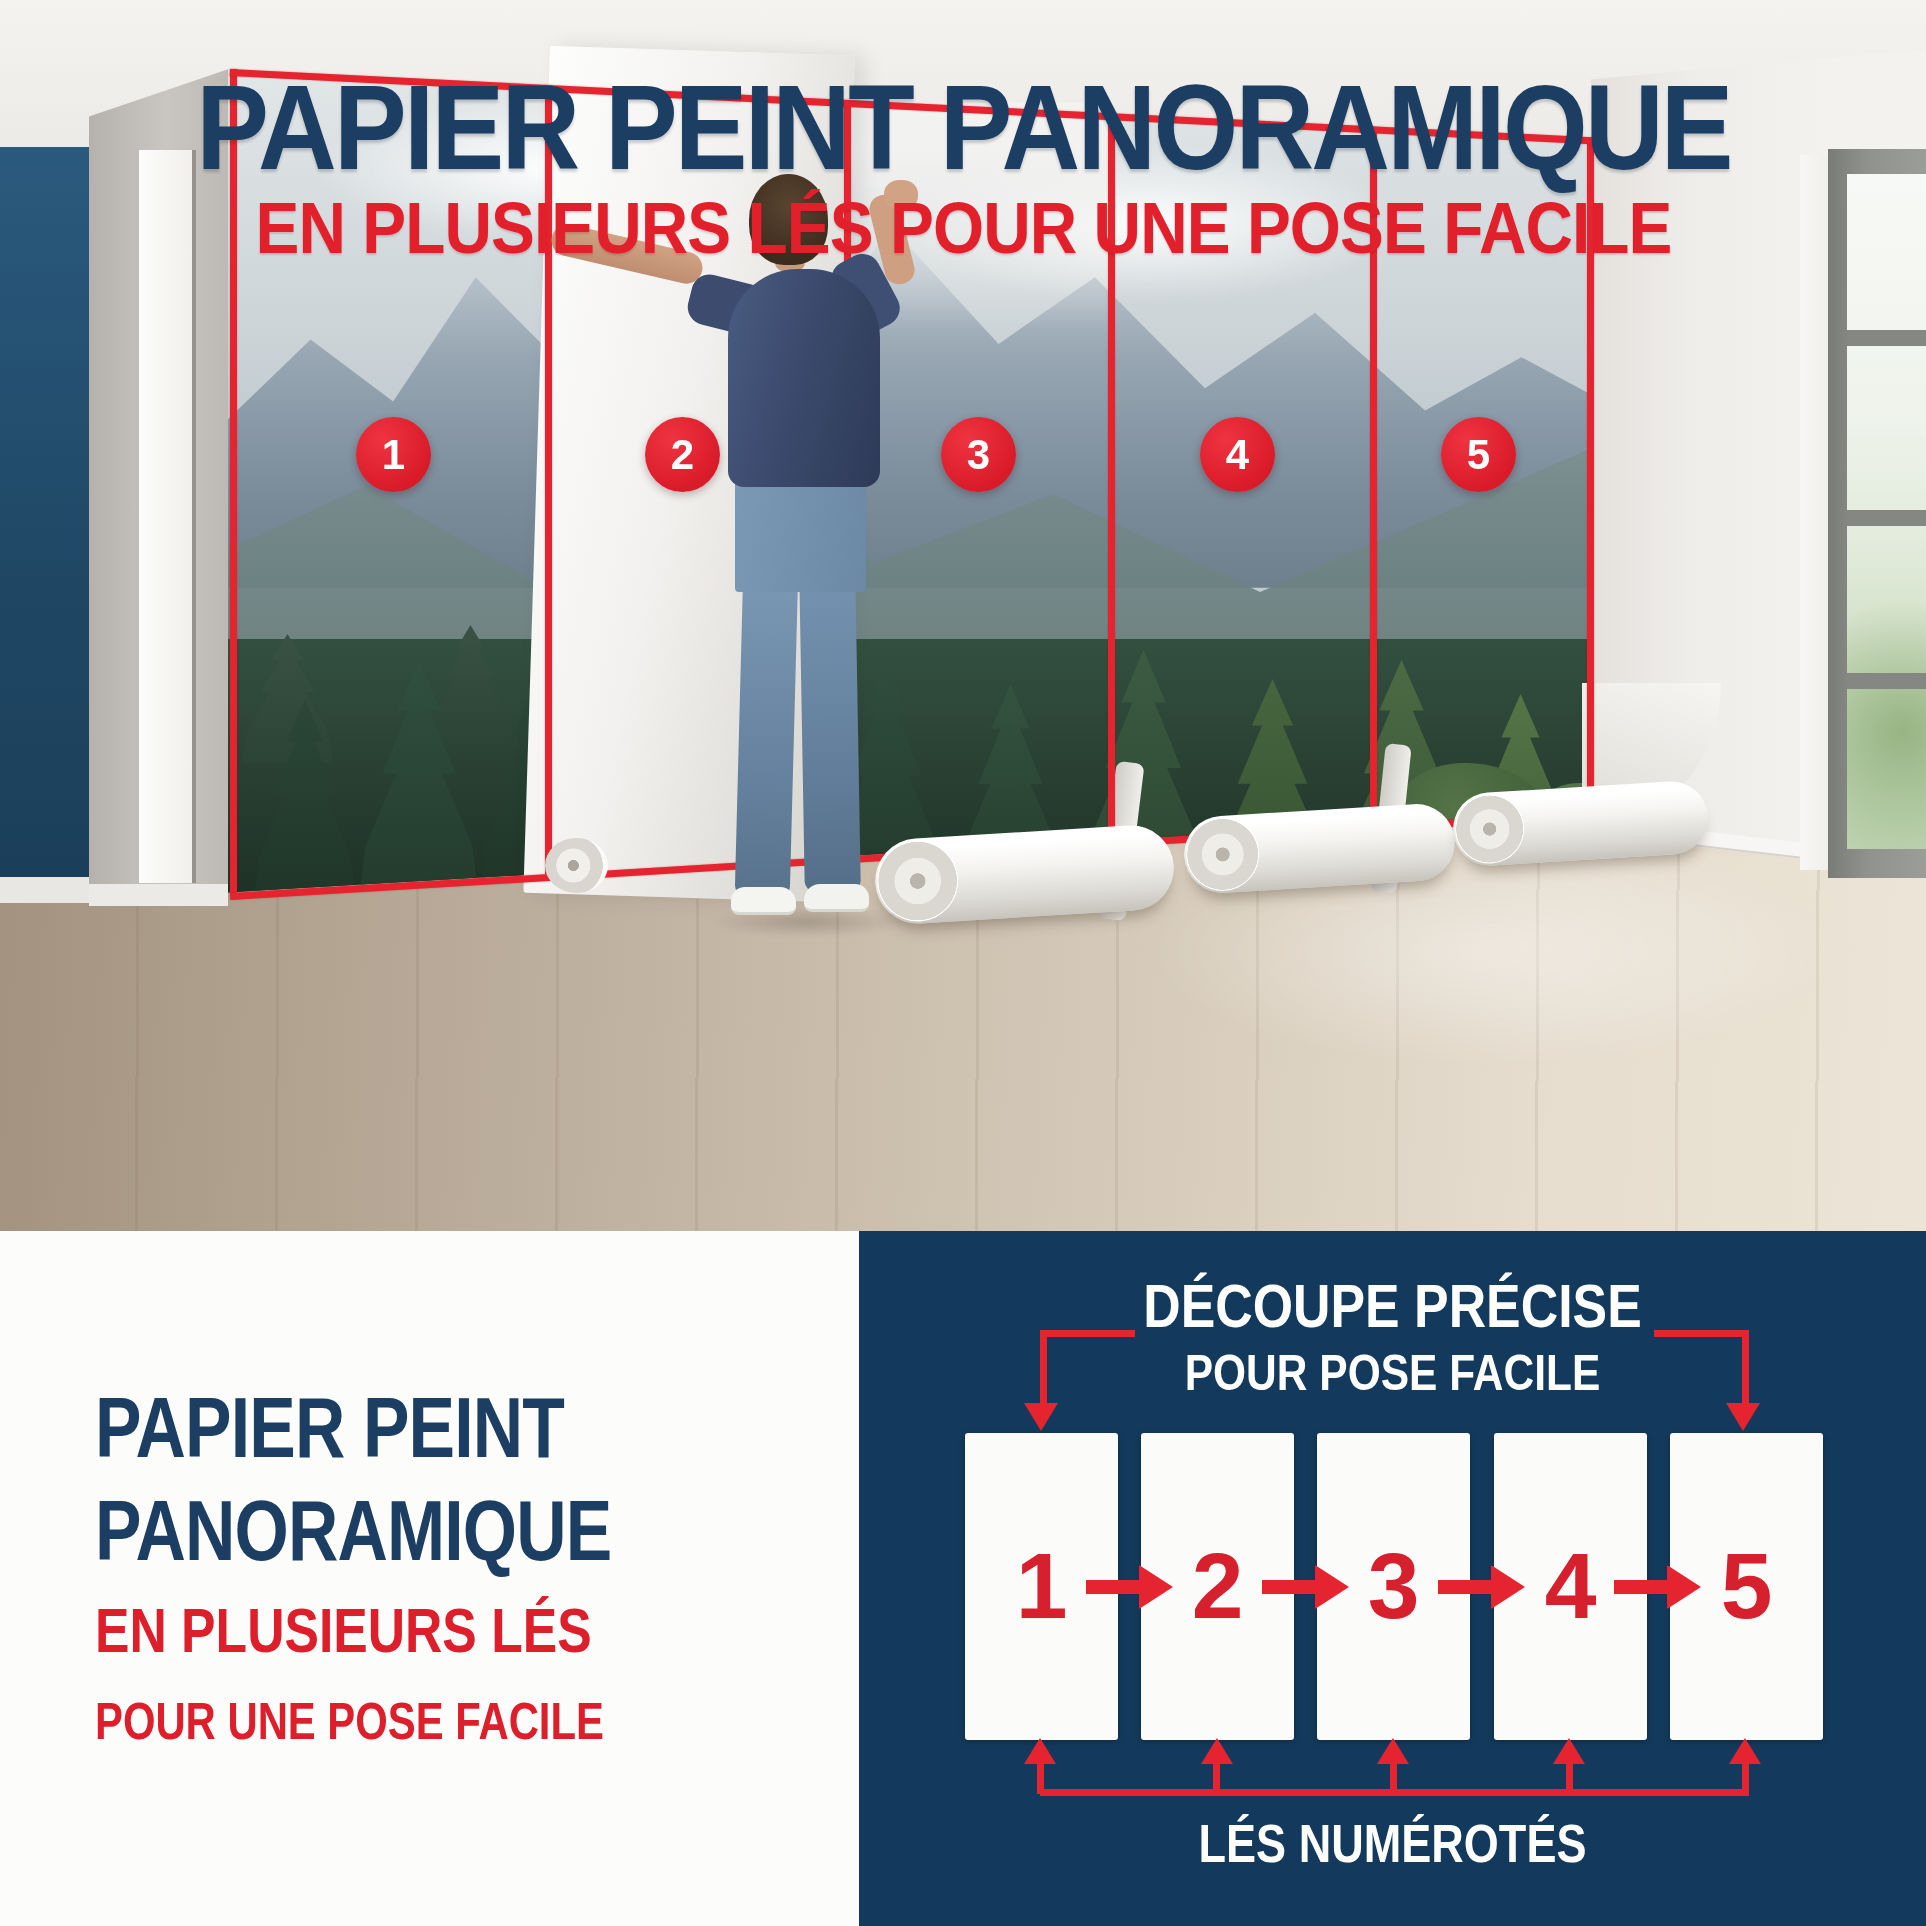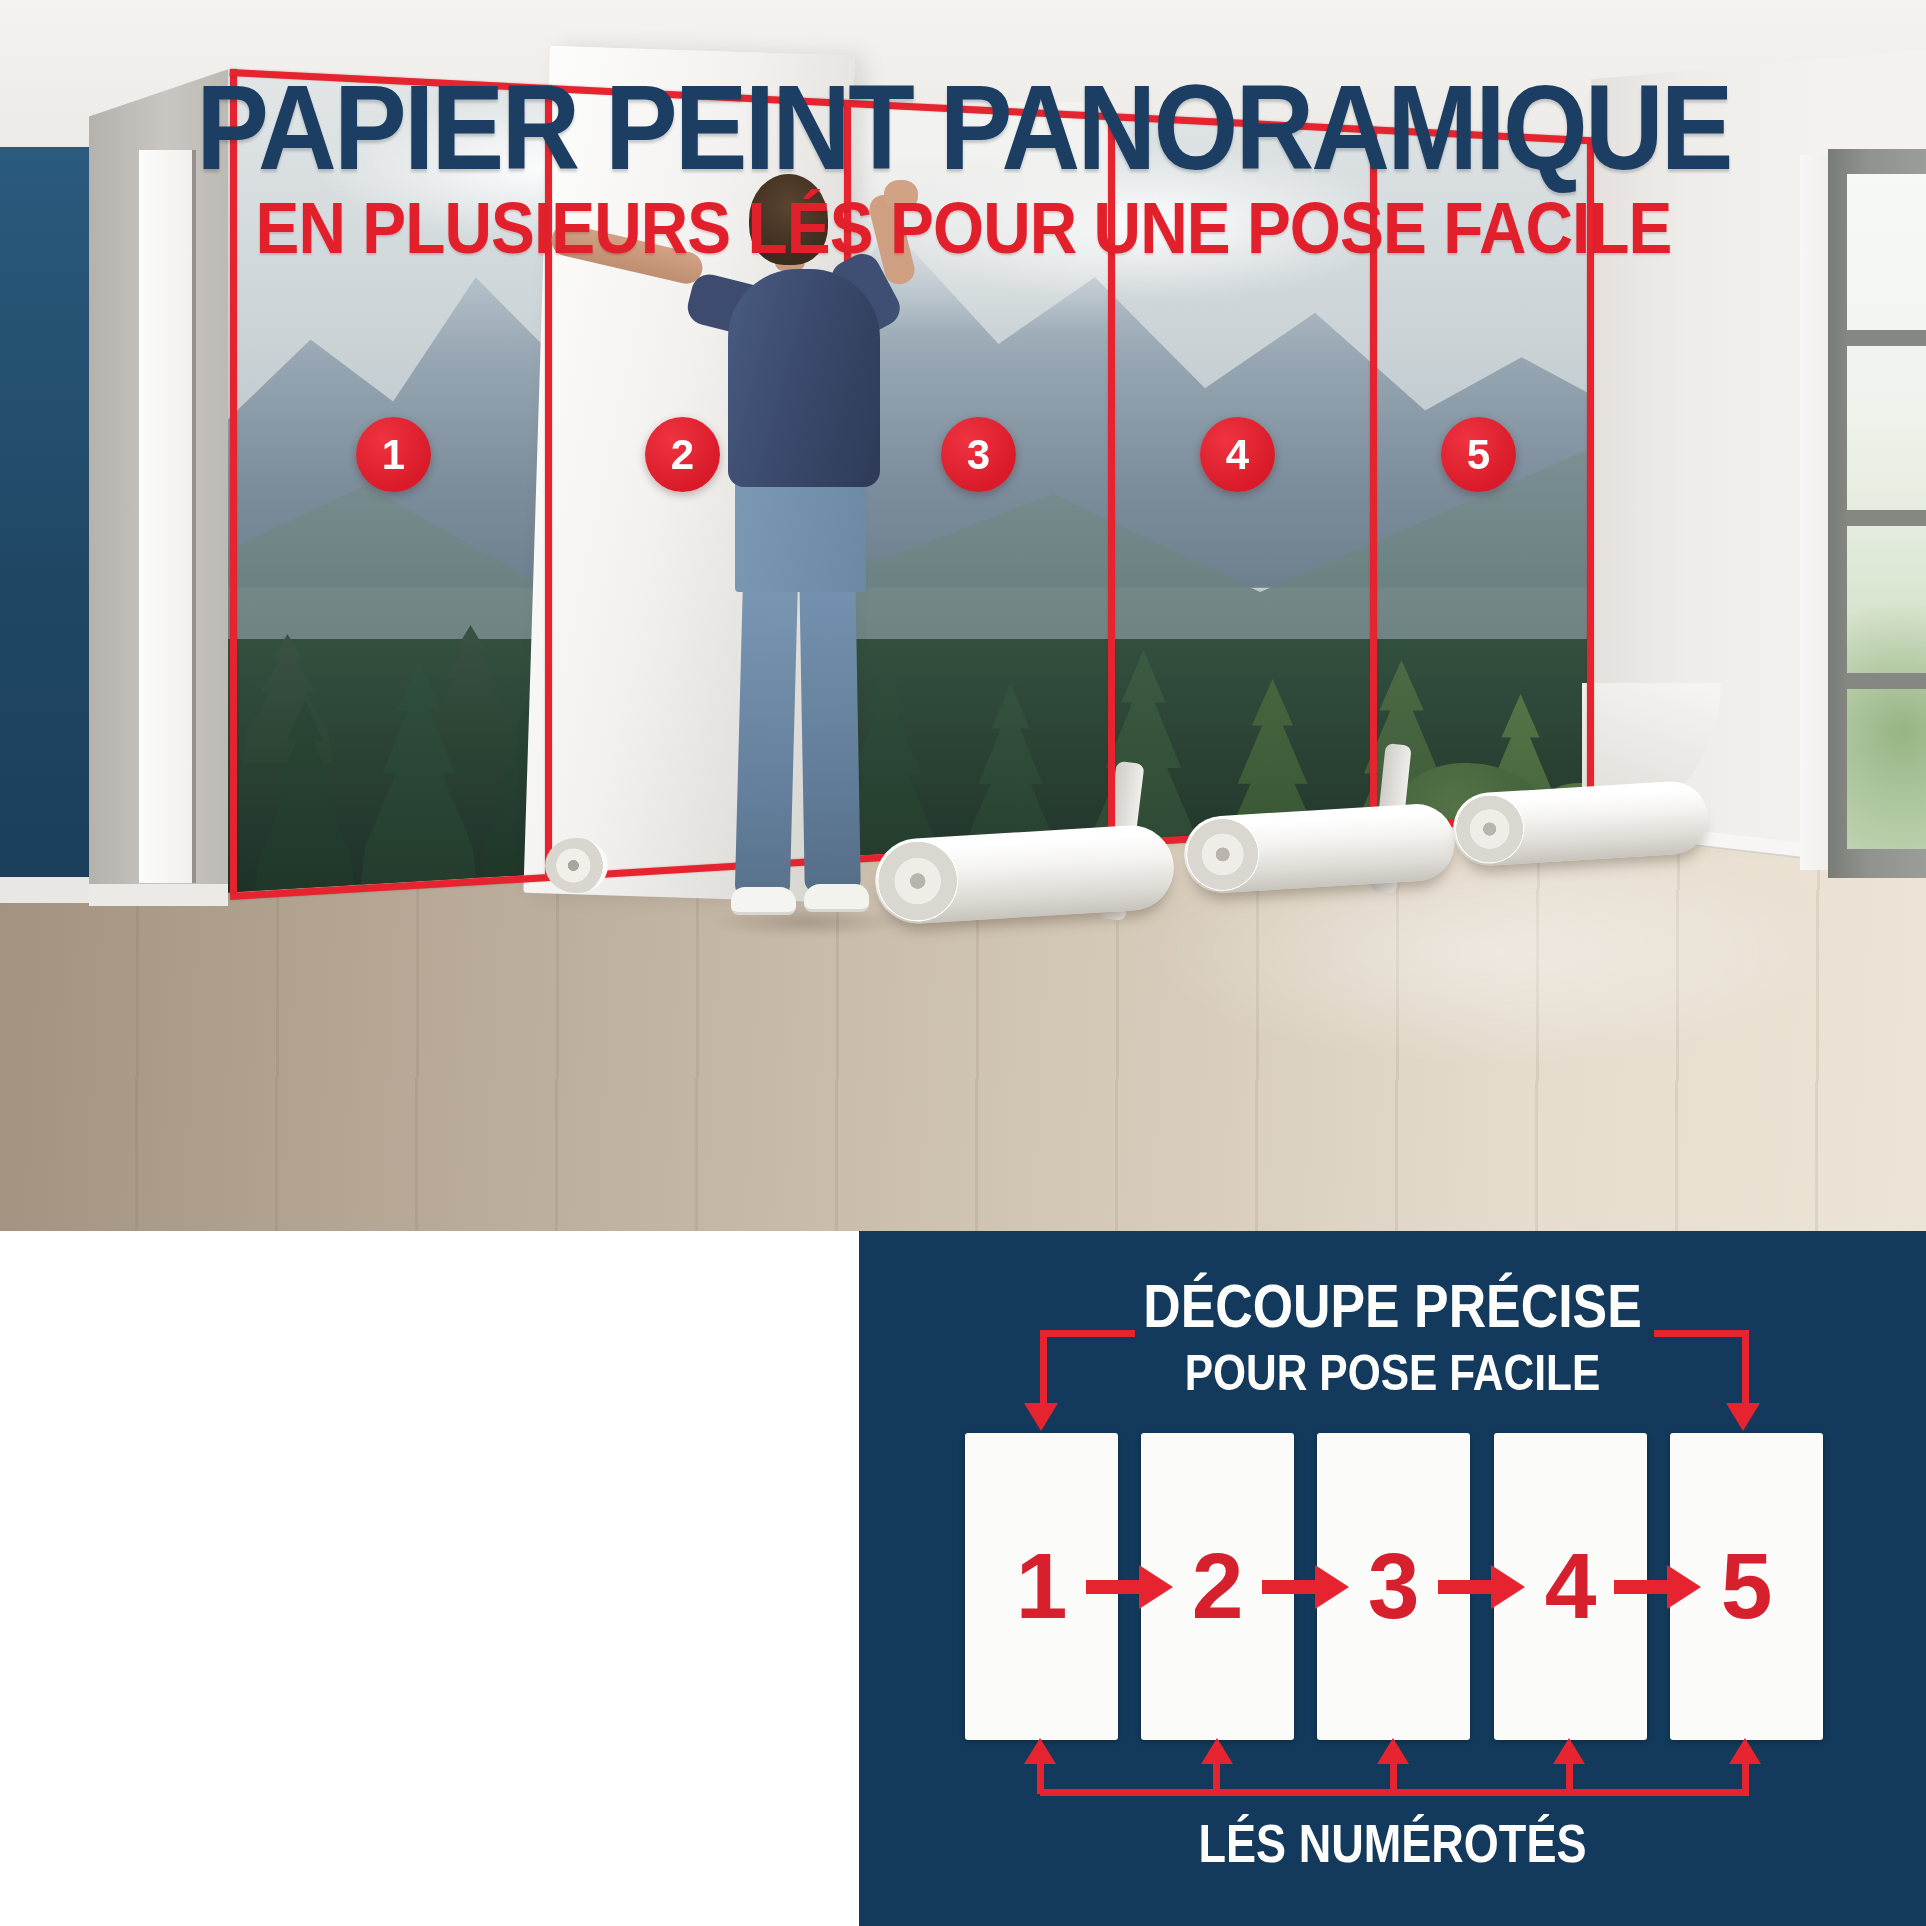--- a/index.html
+++ b/index.html
@@ -262,20 +262,26 @@
     <div class="base-right"></div>
     <div class="win-jamb"></div>
     <div class="win-frame"></div>
     <div class="win-glass"></div>
     <div class="win-green"></div>
     <div class="muntin" style="top:330px;"></div>
     <div class="muntin" style="top:510px;"></div>
     <div class="muntin" style="top:673px;"></div>
   </div>
 
+  <div class="bottom-left">
+    <div class="bl-line bl-t1">PAPIER PEINT</div>
+    <div class="bl-line bl-t2">PANORAMIQUE</div>
+    <div class="bl-line bl-r1">EN PLUSIEURS LÉS</div>
+    <div class="bl-line bl-r2">POUR UNE POSE FACILE</div>
+  </div>
 
   <div class="diagram">
     <div class="dg-title1">DÉCOUPE PRÉCISE</div>
     <div class="dg-title2">POUR POSE FACILE</div>
 
     <div class="rbar" style="left:181px;top:99px;width:95px;height:7px;"></div>
     <div class="rbar" style="left:181px;top:99px;width:7px;height:75px;"></div>
     <div class="tri-down" style="left:165px;top:172px;"></div>
     <div class="rbar" style="left:795px;top:99px;width:95px;height:7px;"></div>
     <div class="rbar" style="left:883px;top:99px;width:7px;height:75px;"></div>

